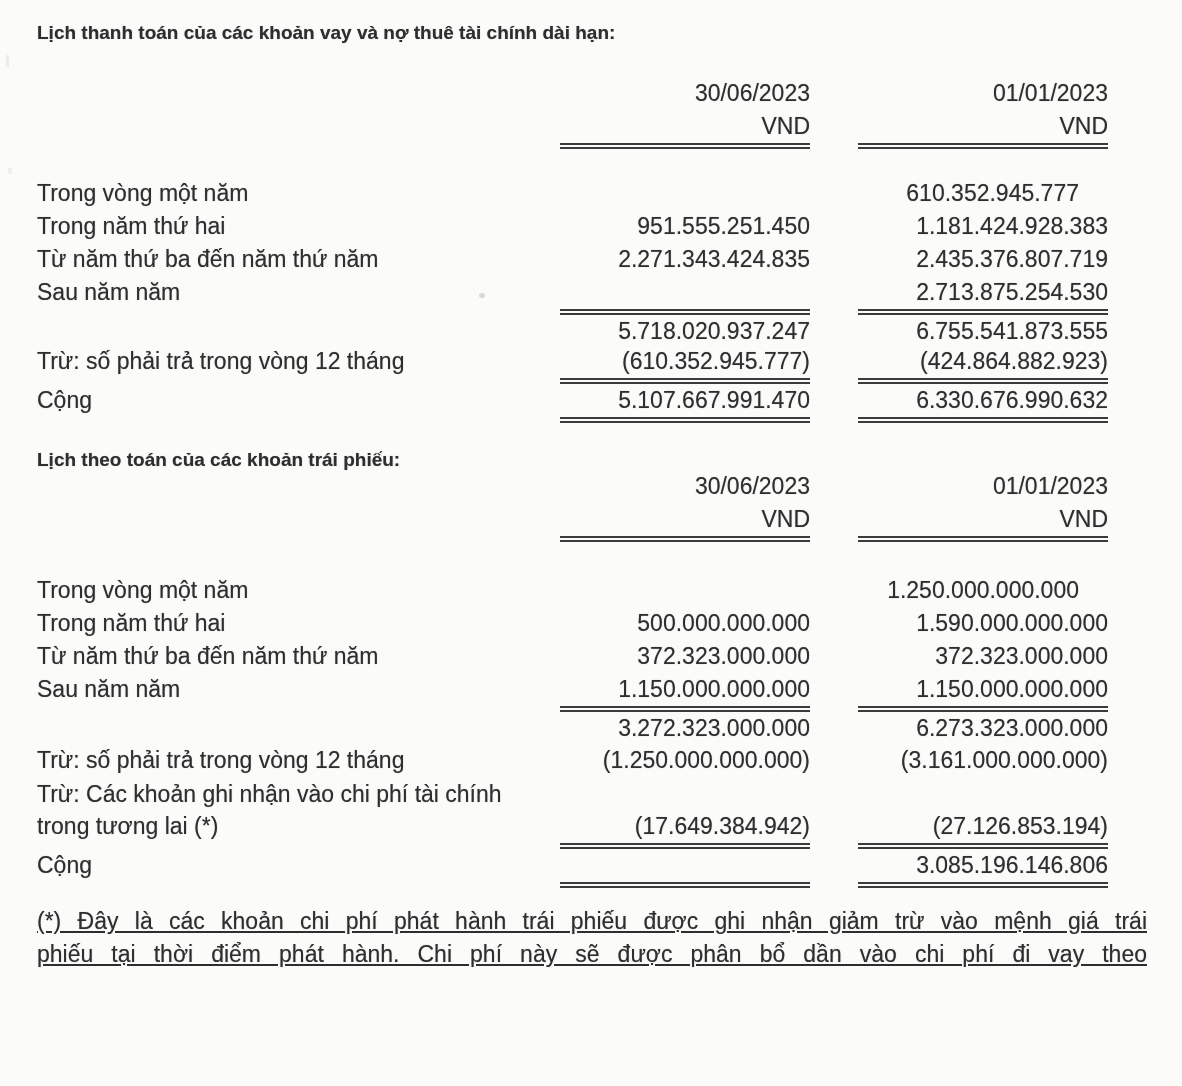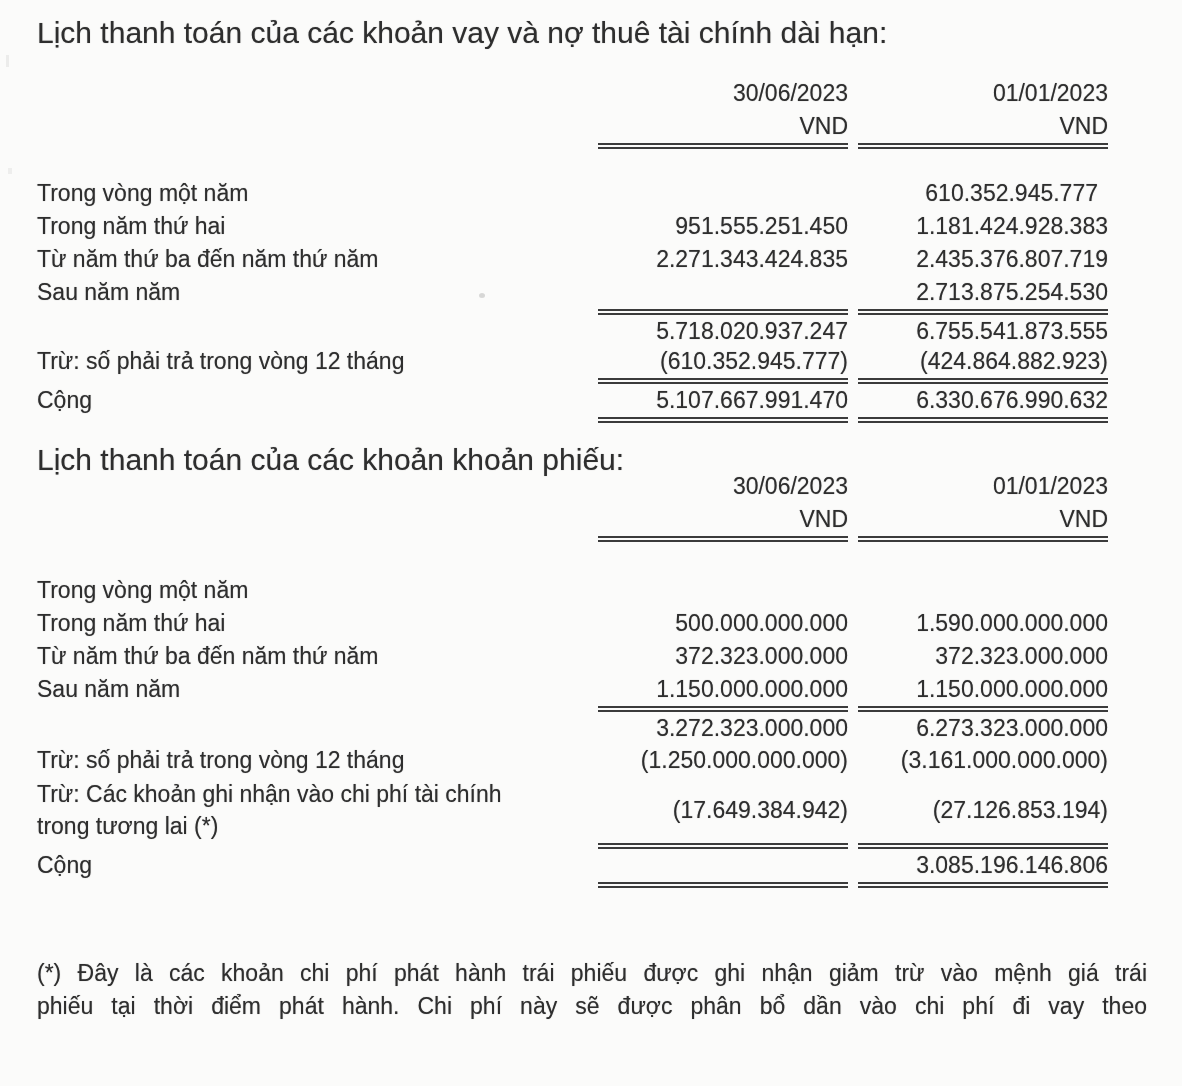--- a/index.html
+++ b/index.html
@@ -9,49 +9,49 @@
     background: #fbfbfa;
     color: #2e2e2e;
     font-family: "Liberation Sans", "DejaVu Sans", sans-serif;
     font-size: 23px;
     text-shadow: 0 0 1px rgba(46,46,46,.45);
   }
   .page { position: relative; width: 1182px; height: 1086px; overflow: hidden; }
 
   .section-title {
     position: absolute; left: 37px; margin: 0;
-    font-size: 30px; font-weight: normal; line-height: 33px;
+    font-size: 19px; font-weight: bold; line-height: 33px;
     white-space: nowrap;
   }
   #title1 { top: 16px; }
   #title2 { top: 443px; }
 
   .fintable { position: absolute; left: 37px; width: 1071px; }
   #table1 { top: 77px; }
   #table2 { top: 470px; }
 
-  .trow { display: flex; align-items: flex-start; line-height: 33px; }
+  .trow { display: flex; align-items: flex-start; line-height: 33px; gap: 19px; }
   .lbl { flex: 1 1 auto; min-width: 0; text-align: left; white-space: nowrap; }
   .c   { width: 250px; flex: 0 0 250px; text-align: right; white-space: nowrap; }
   .gap { width: 10px; flex: 0 0 10px; }
   .b   { font-weight: normal; }
 
   .rule {
     height: 6px; width: 100%;
     border-top: 2px solid #3b3b3b;
     border-bottom: 2px solid #3b3b3b;
   }
 
-  .row-less2 { align-items: center; }
+  .row-less2 { align-items: flex-end; }
   .two-line div { line-height: 33px; }
   .two-line .l2 { margin-top: -1px; }
 
   .footnote {
-    position: absolute; left: 37px; top: 957px; width: 1110px;
-    line-height: 33px; word-spacing: 2px;
+    position: absolute; left: 37px; top: 905px; width: 1110px;
+    line-height: 33px; word-spacing: 2px; text-decoration: underline;
   }
   .footnote .jline { text-align: justify; text-align-last: justify; }
   .footnote .lastline { text-align: left; }
 
   .scan-artifact { position: absolute; pointer-events: none; }
   .a1 { left: 6px;  top: 55px;  width: 3px;  height: 12px; background: rgba(0,0,0,.06); }
   .a2 { left: 479px; top: 293px; width: 6px;  height: 5px;  background: rgba(0,0,0,.14); border-radius: 50%; }
   .a3 { left: 8px;  top: 168px; width: 4px;  height: 6px;  background: rgba(0,0,0,.05); }
 </style>
 </head>
@@ -155,21 +155,21 @@
       <div class="c">
           <div class="rule"></div>
         </div>
       <div class="gap"></div>
       <div class="c">
           <div class="rule"></div>
         </div>
     </div>
   </div>
 
-  <h2 class="section-title" id="title2">Lịch thanh toán của các khoản khoản phiếu:</h2>
+  <h2 class="section-title" id="title2">Lịch theo toán của các khoản trái phiếu:</h2>
 
   <div class="fintable" id="table2">
     <div class="trow">
       <div class="lbl"></div>
       <div class="c">30/06/2023</div>
       <div class="gap"></div>
       <div class="c">01/01/2023</div>
     </div>
     <div class="trow">
       <div class="lbl"></div>
@@ -183,20 +183,21 @@
           <div class="rule"></div>
         </div>
       <div class="gap"></div>
       <div class="c">
           <div class="rule"></div>
         </div>
     </div>
 
     <div class="trow" style="margin-top:32px">
       <div class="lbl">Trong vòng một năm</div>
+      <div class="c">1.250.000.000.000</div>
       <div class="gap"></div>
     </div>
     <div class="trow">
       <div class="lbl">Trong năm thứ hai</div>
       <div class="c">500.000.000.000</div>
       <div class="gap"></div>
       <div class="c">1.590.000.000.000</div>
     </div>
     <div class="trow">
       <div class="lbl">Từ năm thứ ba đến năm thứ năm</div>

